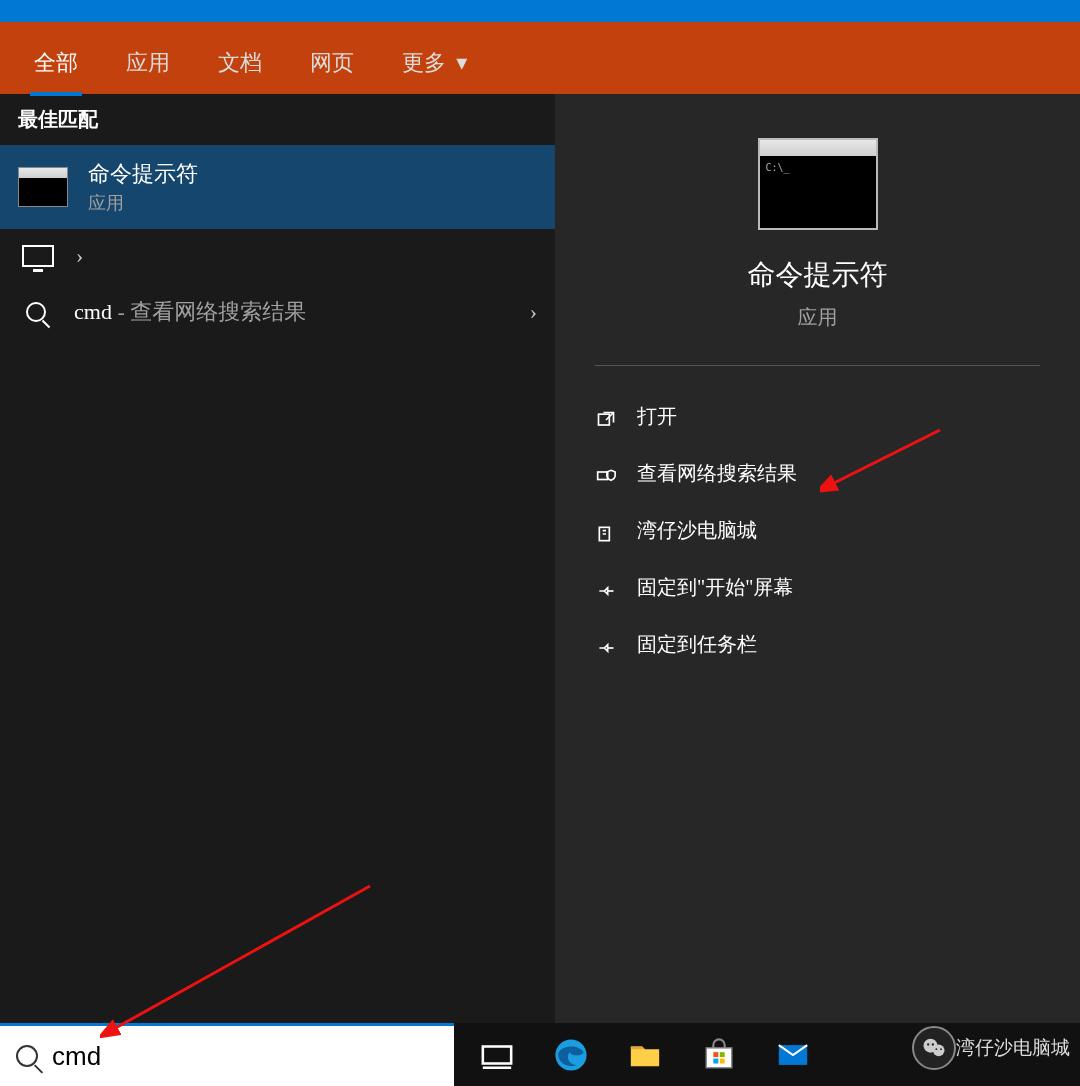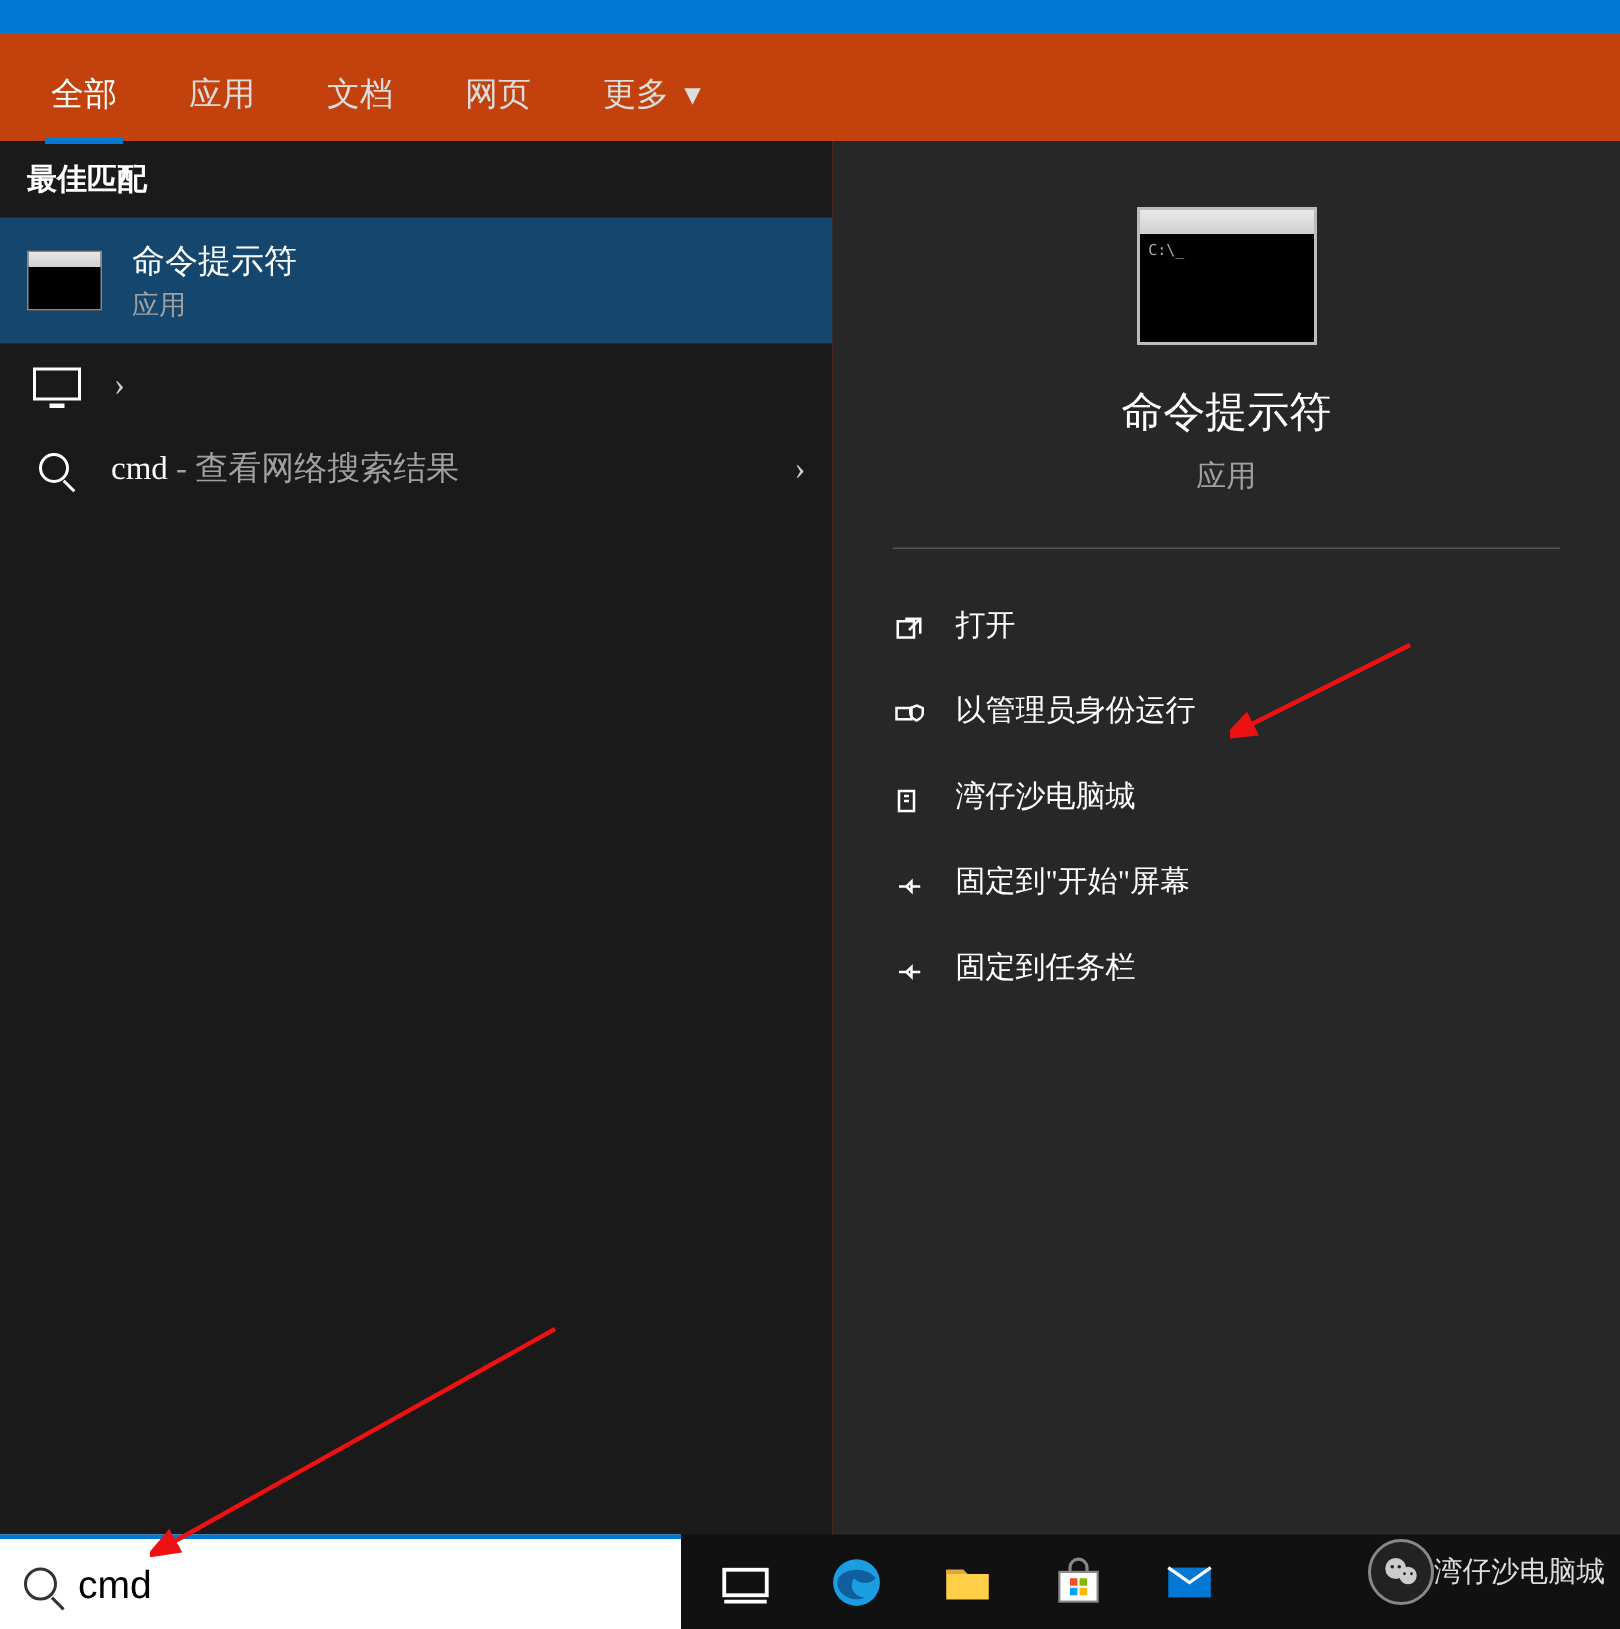--- a/index.html
+++ b/index.html
@@ -113,21 +113,21 @@
           </span>
           <span>打开</span>
         </div>
         <div class="action-item">
           <span class="action-icon">
             <svg viewBox="0 0 24 24" width="20" height="20" stroke="#fff" fill="none" stroke-width="2">
                 <rect x="2" y="6" width="12" height="9"></rect>
                 <path d="M18 4l5 2v4c0 4-5 6-5 6s-5-2-5-6V6l5-2z"></path>
               </svg>
           </span>
-          <span>以管理员身份运行</span>
+          <span>查看网络搜索结果</span>
         </div>
         <div class="action-item">
           <span class="action-icon">
             <svg viewBox="0 0 24 24" width="20" height="20" stroke="#fff" fill="none" stroke-width="2">
                 <rect x="4" y="4" width="12" height="16"></rect>
                 <path d="M8 8h4M8 12h4"></path>
               </svg>
           </span>
           <span>湾仔沙电脑城</span>
         </div>

